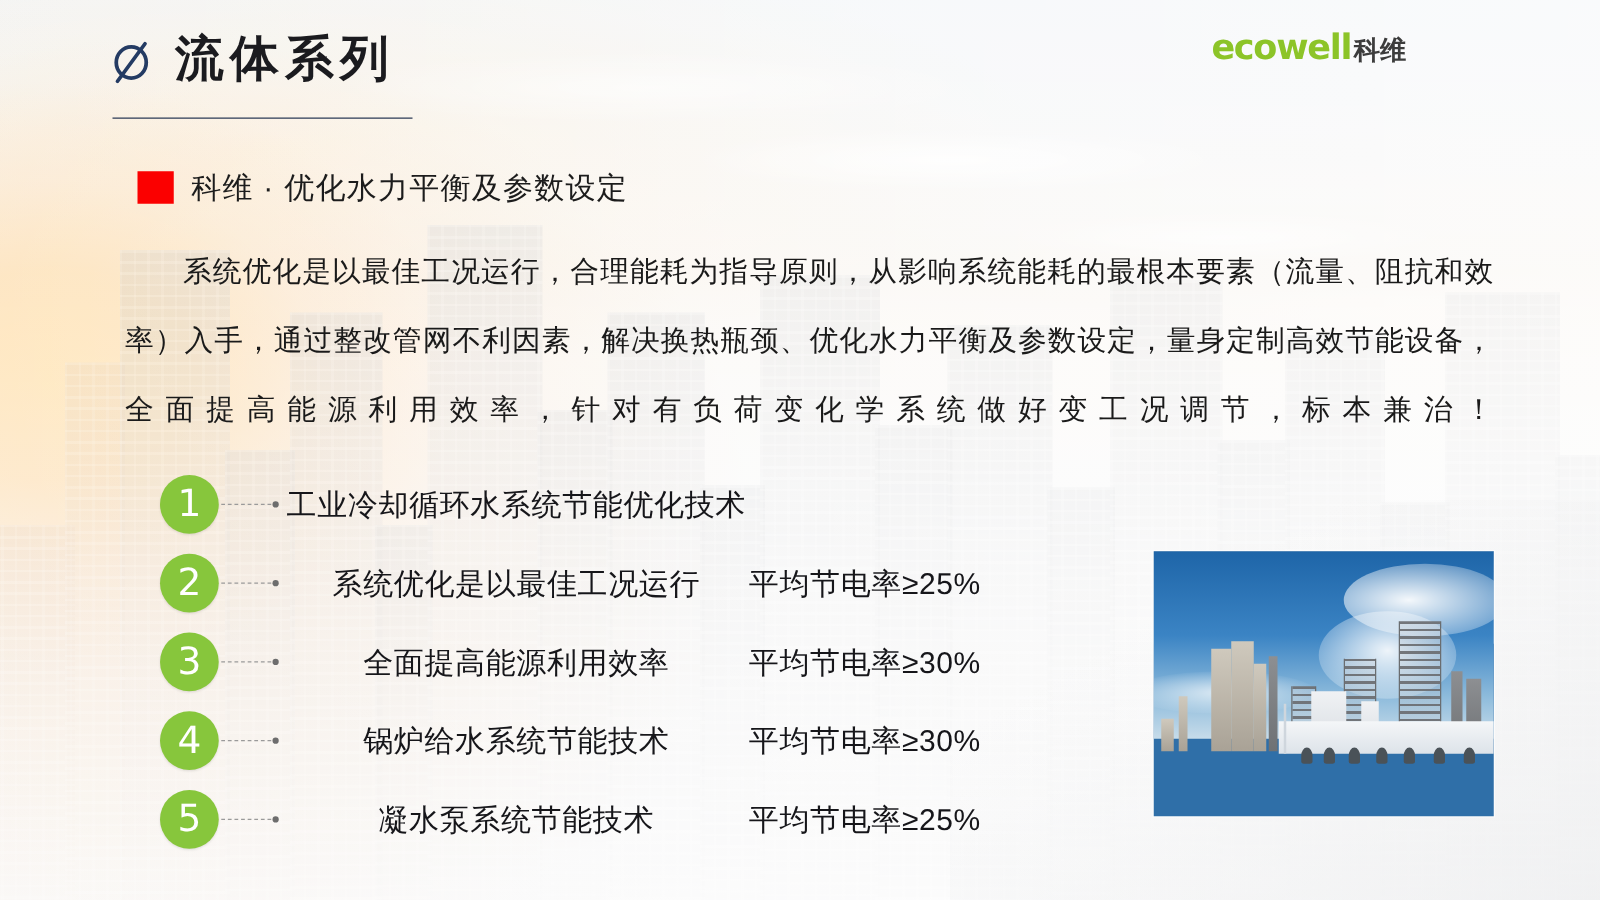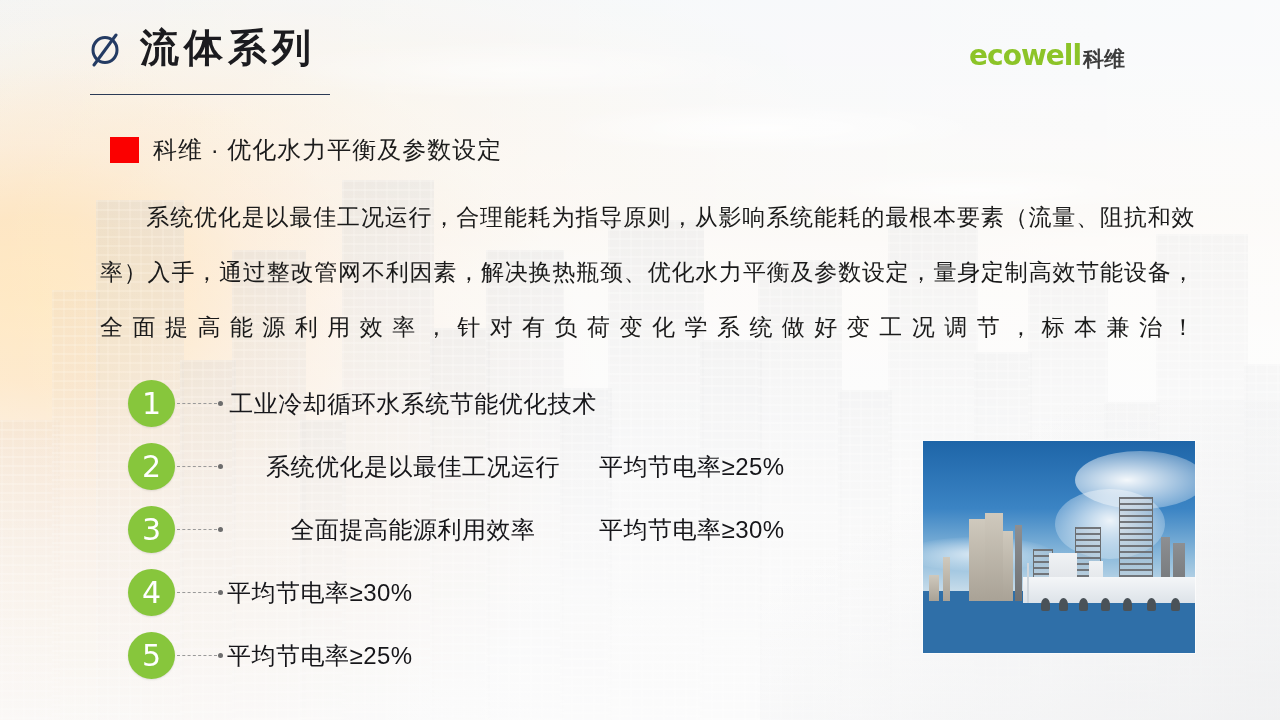--- a/index.html
+++ b/index.html
@@ -67,21 +67,21 @@
   .phi-icon { width:34px; height:38px; position:relative; flex:none; }
   .title-text {
     font-size:39px; font-weight:bold; color:#1b1b1f; letter-spacing:5px;
     line-height:1; white-space:nowrap;
   }
   .title-rule {
     position:absolute; left:90px; top:94px; width:240px; height:0;
     border-top:1.6px solid #2b3a55;
   }
 
-  .logo { position:absolute; right:62px; top:42px; display:flex; align-items:flex-end; gap:2px; }
+  .logo { position:absolute; right:62px; top:24px; display:flex; align-items:flex-end; gap:2px; }
   .logo-eco {
     font-size:28px; font-weight:bold; color:#8cc428; letter-spacing:-1px;
     font-family:"DejaVu Sans",sans-serif; line-height:1;
   }
   .logo-cn { font-size:21px; font-weight:bold; color:#3c3c3c; line-height:1; letter-spacing:0px; padding-bottom:1px; }
 
   
   .subtitle { position:absolute; left:110px; top:134px; display:flex; align-items:center; gap:14px; }
   .red-sq { width:29px; height:26px; background:#fb0000; flex:none; }
   .subtitle-text { font-size:24px; color:#1c1c1c; letter-spacing:1px; white-space:nowrap; }
@@ -259,29 +259,31 @@
       <span class="row-label">全面提高能源利用效率</span>
       <span class="row-value">平均节电率≥30%</span>
     </div>
 
     <div class="row">
       <span class="badge">4</span>
       <span class="connector">
           <span class="dash"></span>
           <span class="dot"></span>
         </span>
+      <span class="row-label">锅炉给水系统节能技术</span>
       <span class="row-value">平均节电率≥30%</span>
     </div>
 
     <div class="row">
       <span class="badge">5</span>
       <span class="connector">
           <span class="dash"></span>
           <span class="dot"></span>
         </span>
+      <span class="row-label">凝水泵系统节能技术</span>
       <span class="row-value">平均节电率≥25%</span>
     </div>
 
   </div>
 
   <div class="photo">
     <div class="ph ph-sky"></div>
     <div class="ph ph-cloud1"></div>
     <div class="ph ph-cloud2"></div>
     <div class="ph ph-cloud3"></div>

